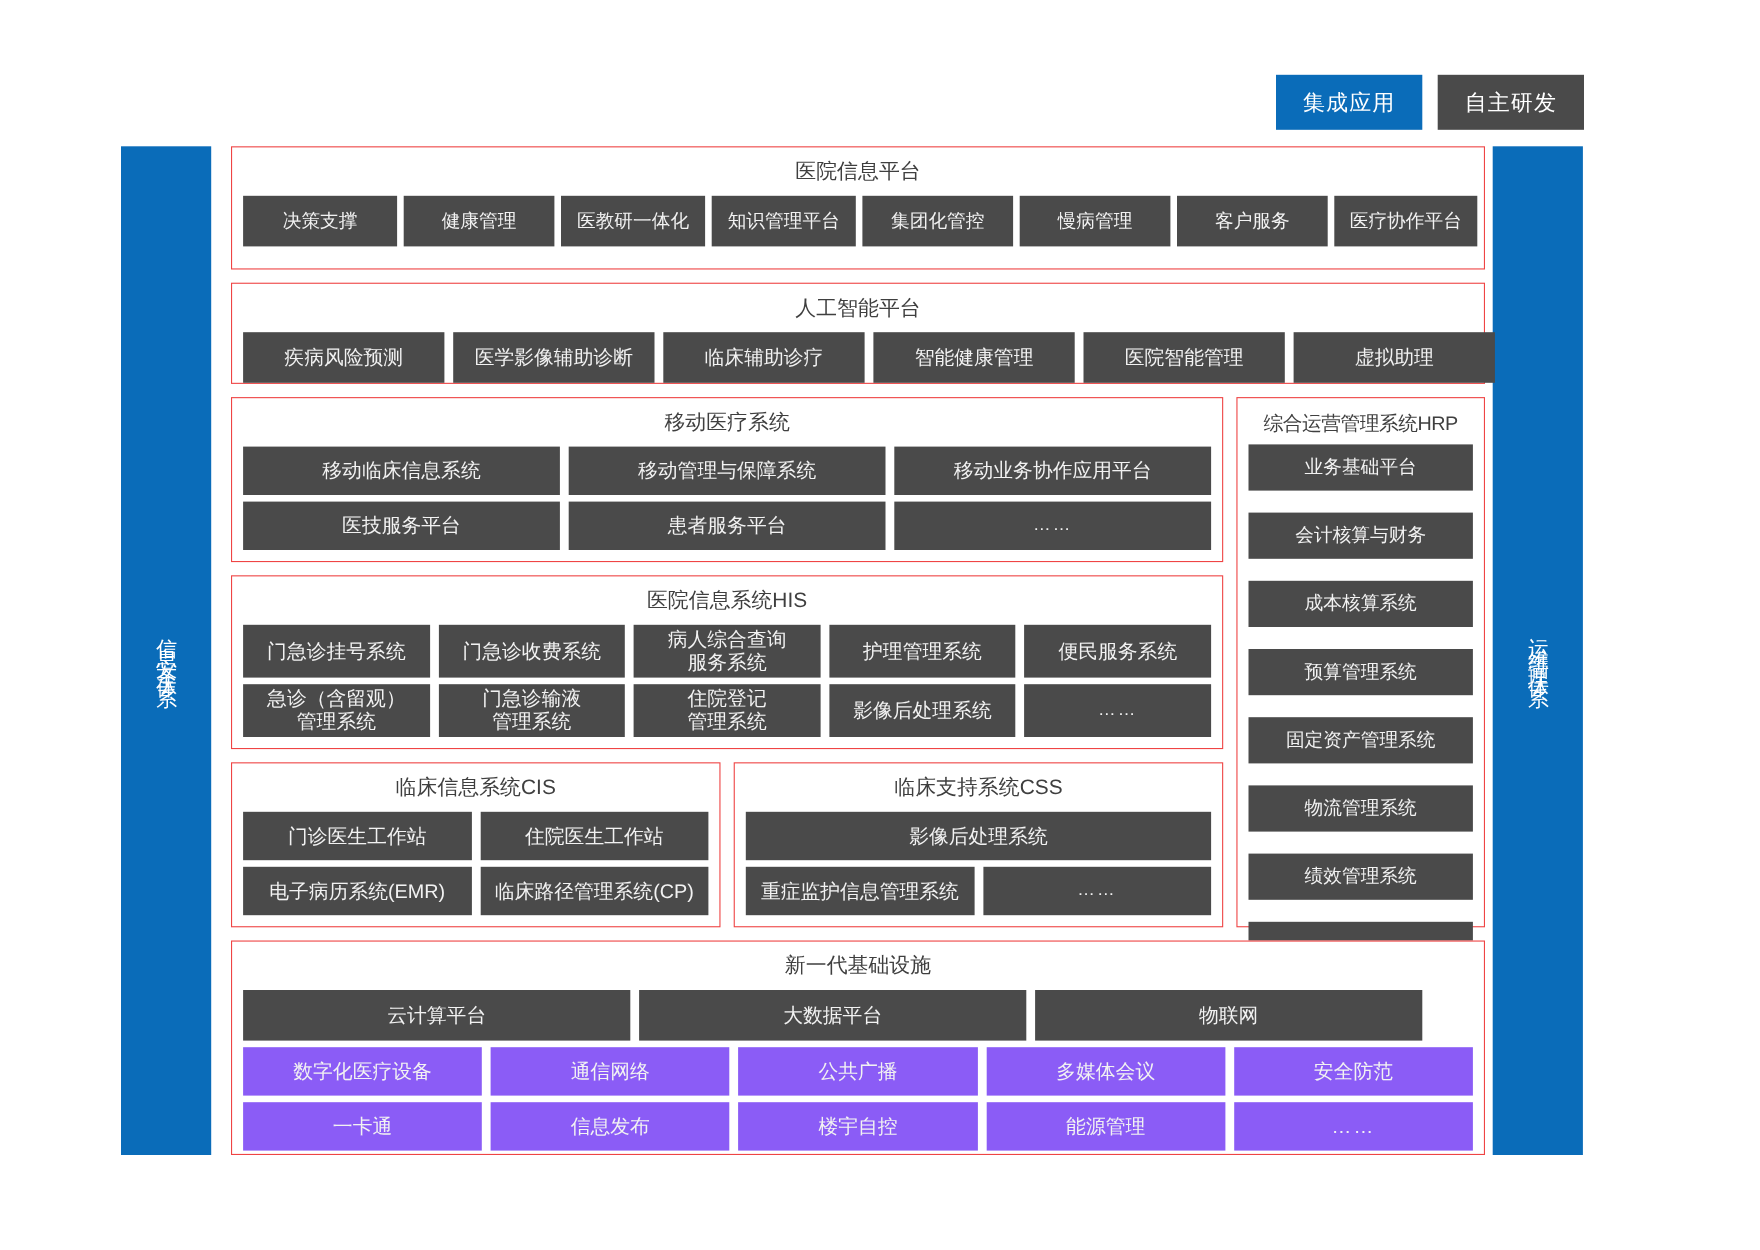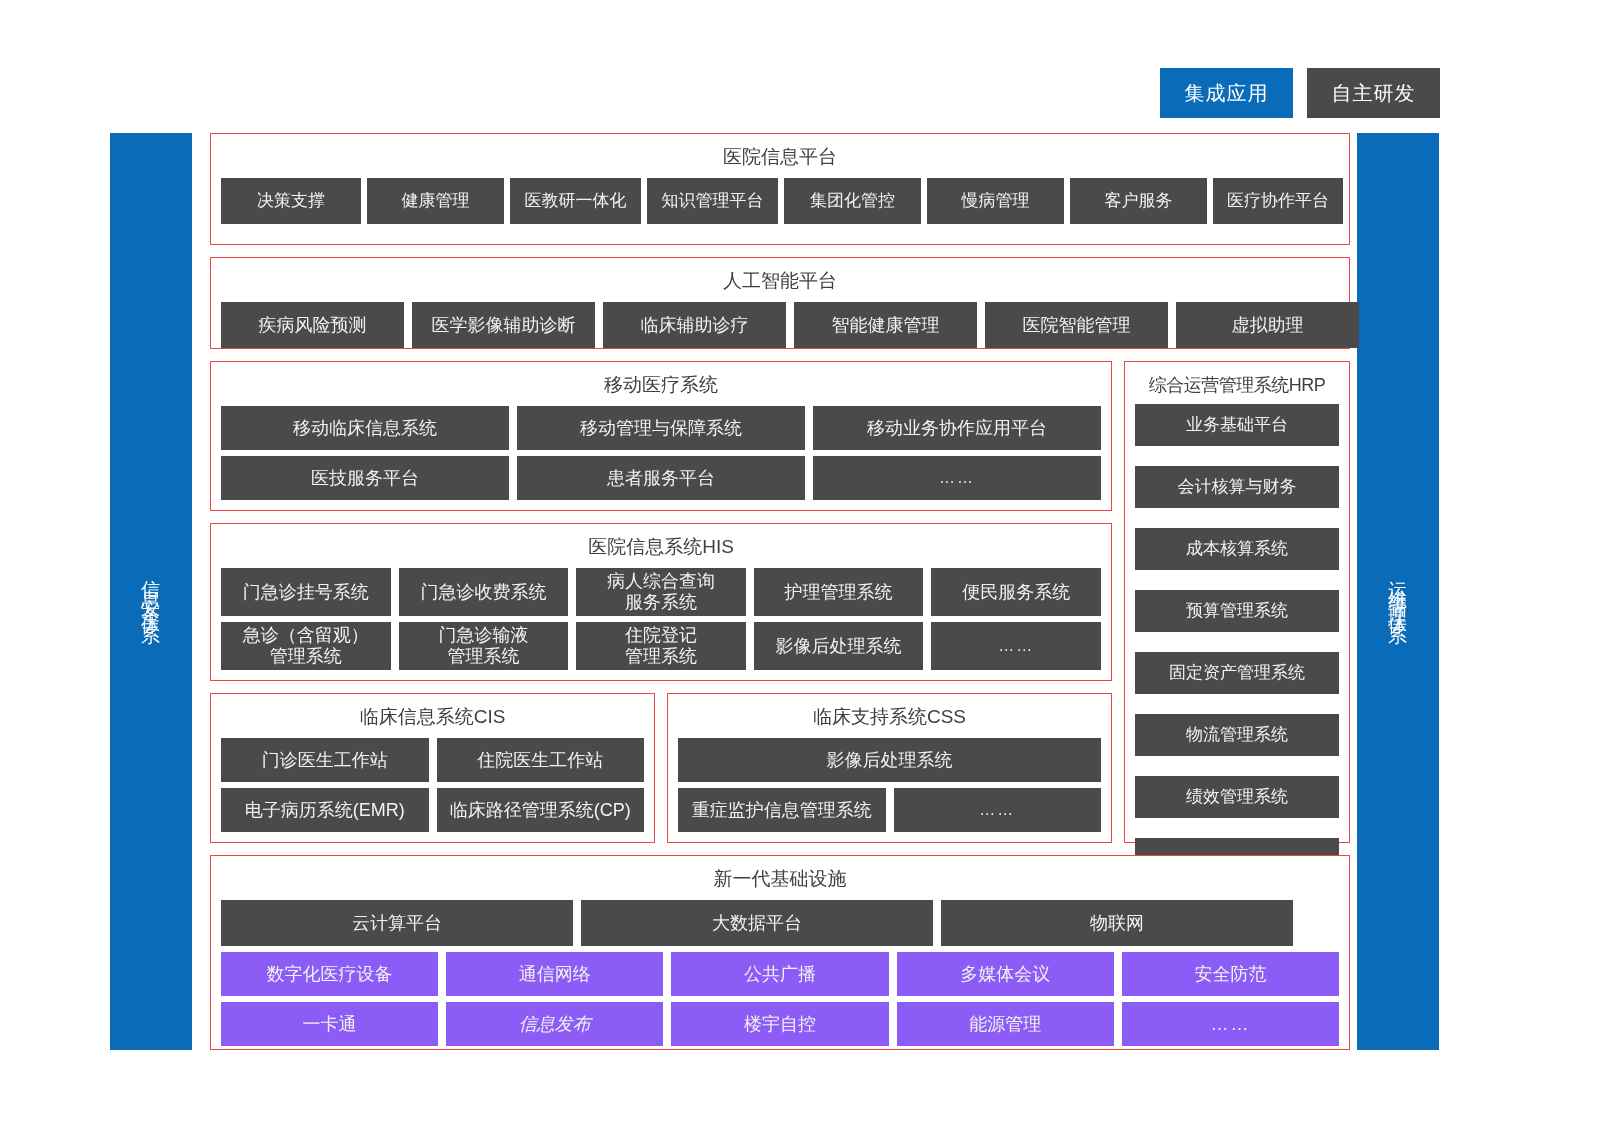--- a/index.html
+++ b/index.html
@@ -254,21 +254,21 @@
         </div>
       <div class="row">
           <div class="cell blue h44" style="flex: 1 1 0%;">数字化医疗设备</div>
           <div class="cell blue h44" style="flex: 1 1 0%;">通信网络</div>
           <div class="cell blue h44" style="flex: 1 1 0%;">公共广播</div>
           <div class="cell blue h44" style="flex: 1 1 0%;">多媒体会议</div>
           <div class="cell blue h44" style="flex: 1 1 0%;">安全防范</div>
         </div>
       <div class="row">
           <div class="cell blue h44" style="flex: 1 1 0%;">一卡通</div>
-          <div class="cell blue h44" style="flex: 1 1 0%; font-style: italic;">信息发布</div>
+          <div class="cell blue h44" style="flex: 1 1 0%;">信息发布</div>
           <div class="cell blue h44" style="flex: 1 1 0%;">楼宇自控</div>
           <div class="cell blue h44" style="flex: 1 1 0%;">能源管理</div>
           <div class="cell blue h44 dots" style="flex: 1 1 0%;">……</div>
         </div>
     </div>
 
   </div>
 </div>
 
 </body></html>

